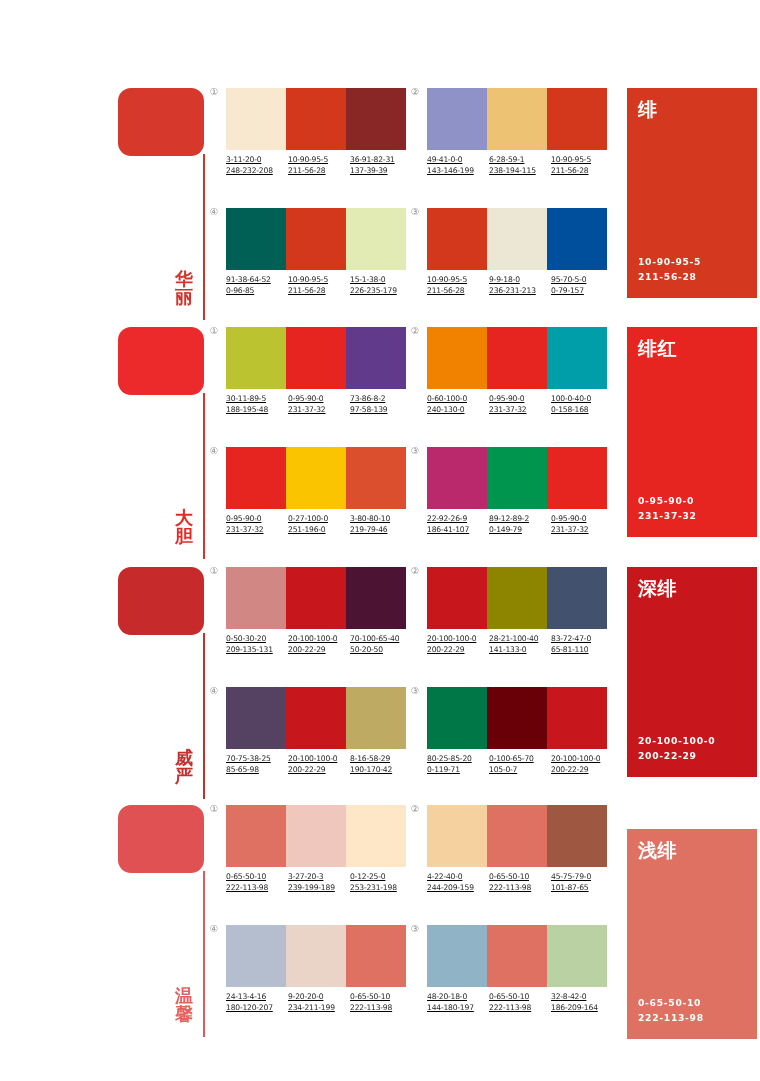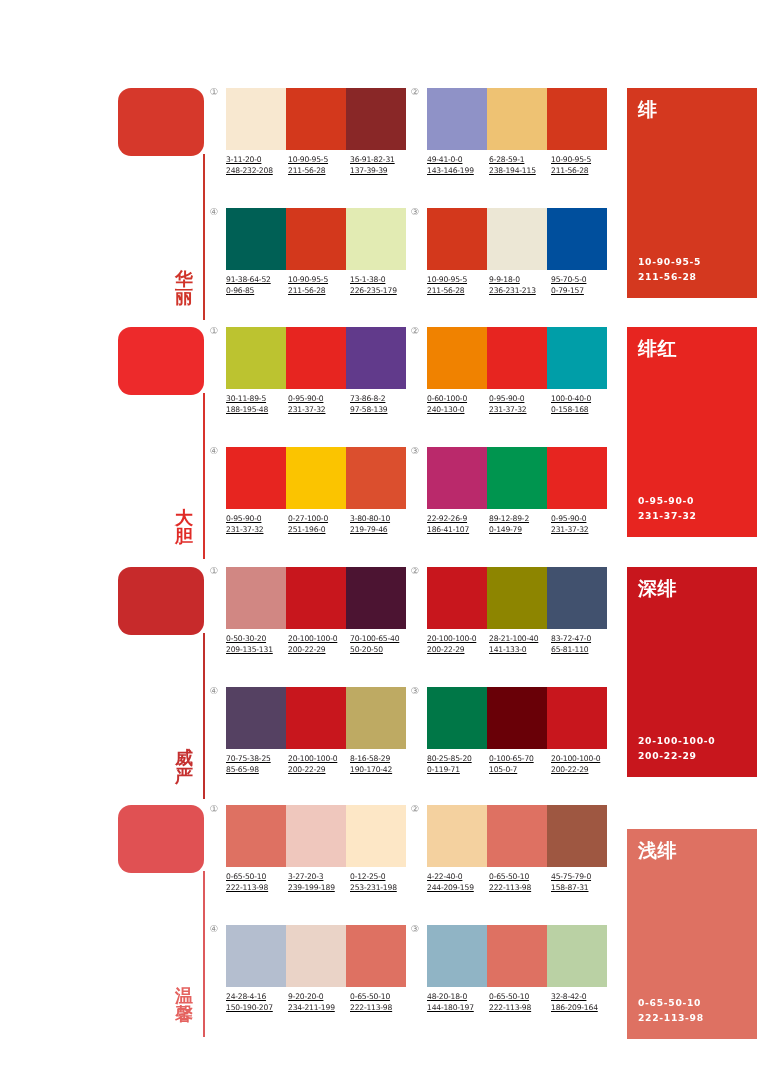--- a/index.html
+++ b/index.html
@@ -466,35 +466,35 @@
           <div class="code-cell">
             <span class="cmyk">4-22-40-0</span>
             <span class="rgb">244-209-159</span>
           </div>
           <div class="code-cell">
             <span class="cmyk">0-65-50-10</span>
             <span class="rgb">222-113-98</span>
           </div>
           <div class="code-cell">
             <span class="cmyk">45-75-79-0</span>
-            <span class="rgb">158-87-31</span>
+            <span class="rgb">101-87-65</span>
           </div>
         </div>
       </div>
       <div class="group" style="left: 226px; top: 120px;">
         <div class="group-num">④</div>
         <div class="chips">
           <div class="chip" title="24-13-4-16 / 180-190-207" style="background: rgb(180, 190, 207);"></div>
           <div class="chip" title="9-20-20-0 / 234-211-199" style="background: rgb(234, 211, 199);"></div>
           <div class="chip" title="0-65-50-10 / 222-113-98" style="background: rgb(222, 113, 98);"></div>
         </div>
         <div class="codes">
           <div class="code-cell">
-            <span class="cmyk">24-28-4-16</span>
-            <span class="rgb">150-190-207</span>
+            <span class="cmyk">24-13-4-16</span>
+            <span class="rgb">180-120-207</span>
           </div>
           <div class="code-cell">
             <span class="cmyk">9-20-20-0</span>
             <span class="rgb">234-211-199</span>
           </div>
           <div class="code-cell">
             <span class="cmyk">0-65-50-10</span>
             <span class="rgb">222-113-98</span>
           </div>
         </div>

